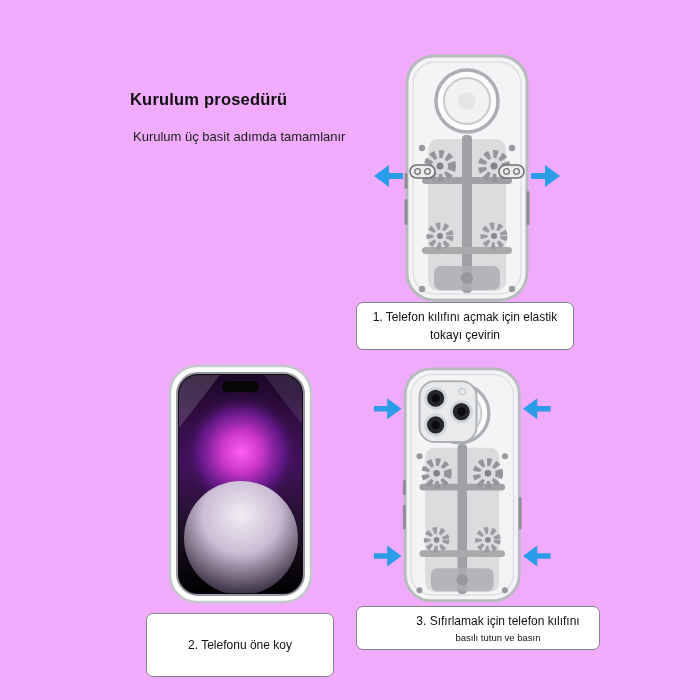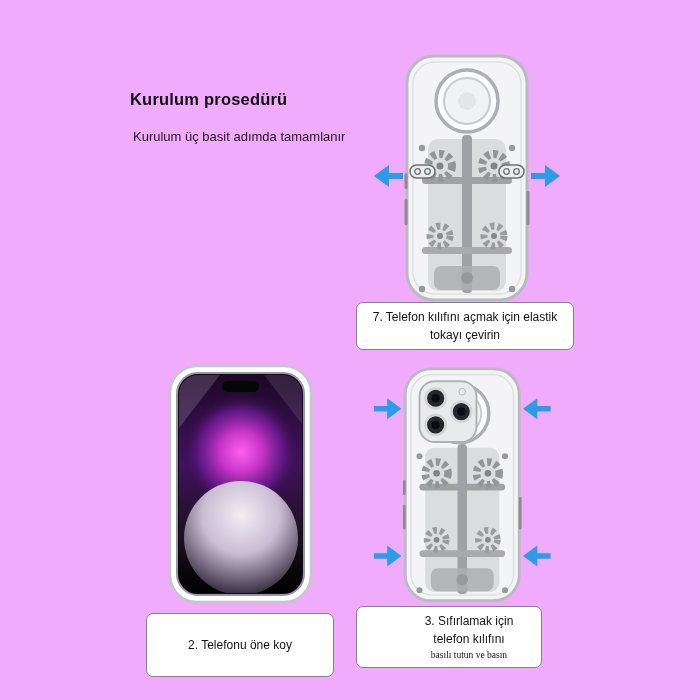--- a/index.html
+++ b/index.html
@@ -44,27 +44,26 @@
     border: 1px solid #7f8489;
     border-radius: 7px;
     text-align: center;
     font-size: 12px;
     line-height: 1.5;
     color: #111;
     padding: 5px 8px;
   }
   .caption-1 { left: 356px; top: 302px; width: 218px; }
   .caption-2 { left: 146px; top: 613px; width: 188px; padding: 22px 8px; }
-  .caption-3 { left: 356px; top: 606px; width: 186px; padding-left: 48px; }
+  .caption-3 { left: 356px; top: 606px; width: 244px; padding-left: 48px; }
   .caption-sub {
     display: block;
     font-size: 9.5px;
     margin-top: 1px;
     line-height: 1.4;
-    font-family: Liberation Serif, serif;
   }
 </style>
 </head>
 <body>
 
 <div class="canvas">
 
   <div class="title">Kurulum prosedürü</div>
   <div class="subtitle">Kurulum üç basit adımda tamamlanır</div>
 
@@ -182,21 +181,21 @@
       <g fill="#2b9ce8">
         <use href="#arrowshape" transform="translate(2,34)"></use>
         <use href="#arrowshape" transform="translate(188,34) scale(-1,1)"></use>
         <use href="#arrowshape" transform="translate(2,189)"></use>
         <use href="#arrowshape" transform="translate(188,189) scale(-1,1)"></use>
       </g>
     </g>
   </svg>
 
   <div class="caption caption-1">
-    <span>7. Telefon kılıfını açmak için elastik</span><br>
+    <span>1. Telefon kılıfını açmak için elastik</span><br>
     <span>tokayı çevirin</span>
   </div>
 
   <div class="caption caption-2">
     <span>2. Telefonu öne koy</span>
   </div>
 
   <div class="caption caption-3">
     <span>3. Sıfırlamak için telefon kılıfını</span>
     <span class="caption-sub">basılı tutun ve basın</span>

